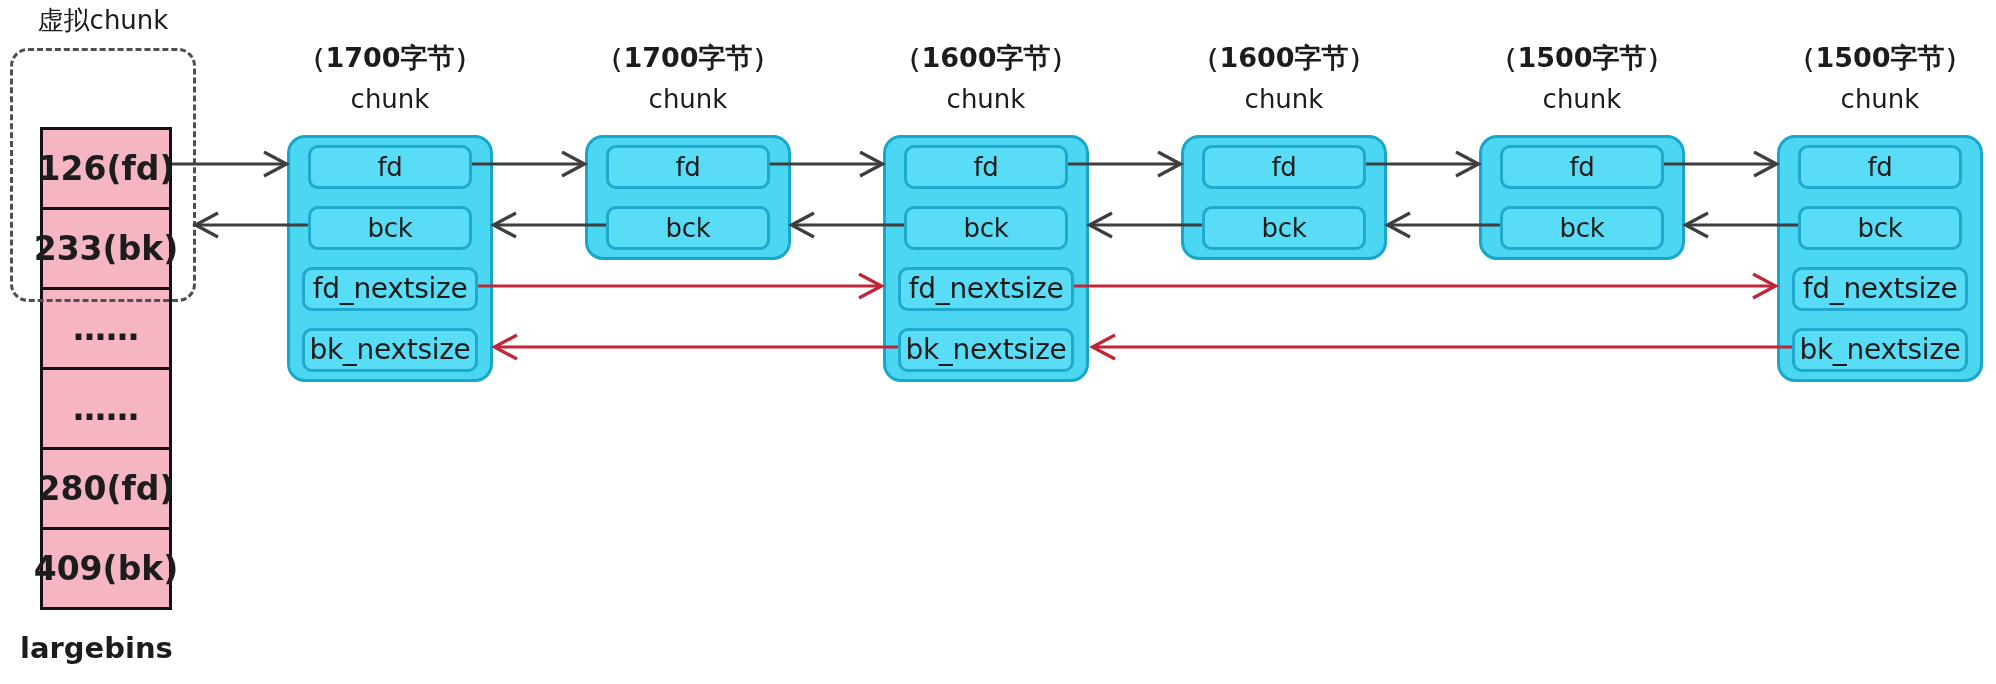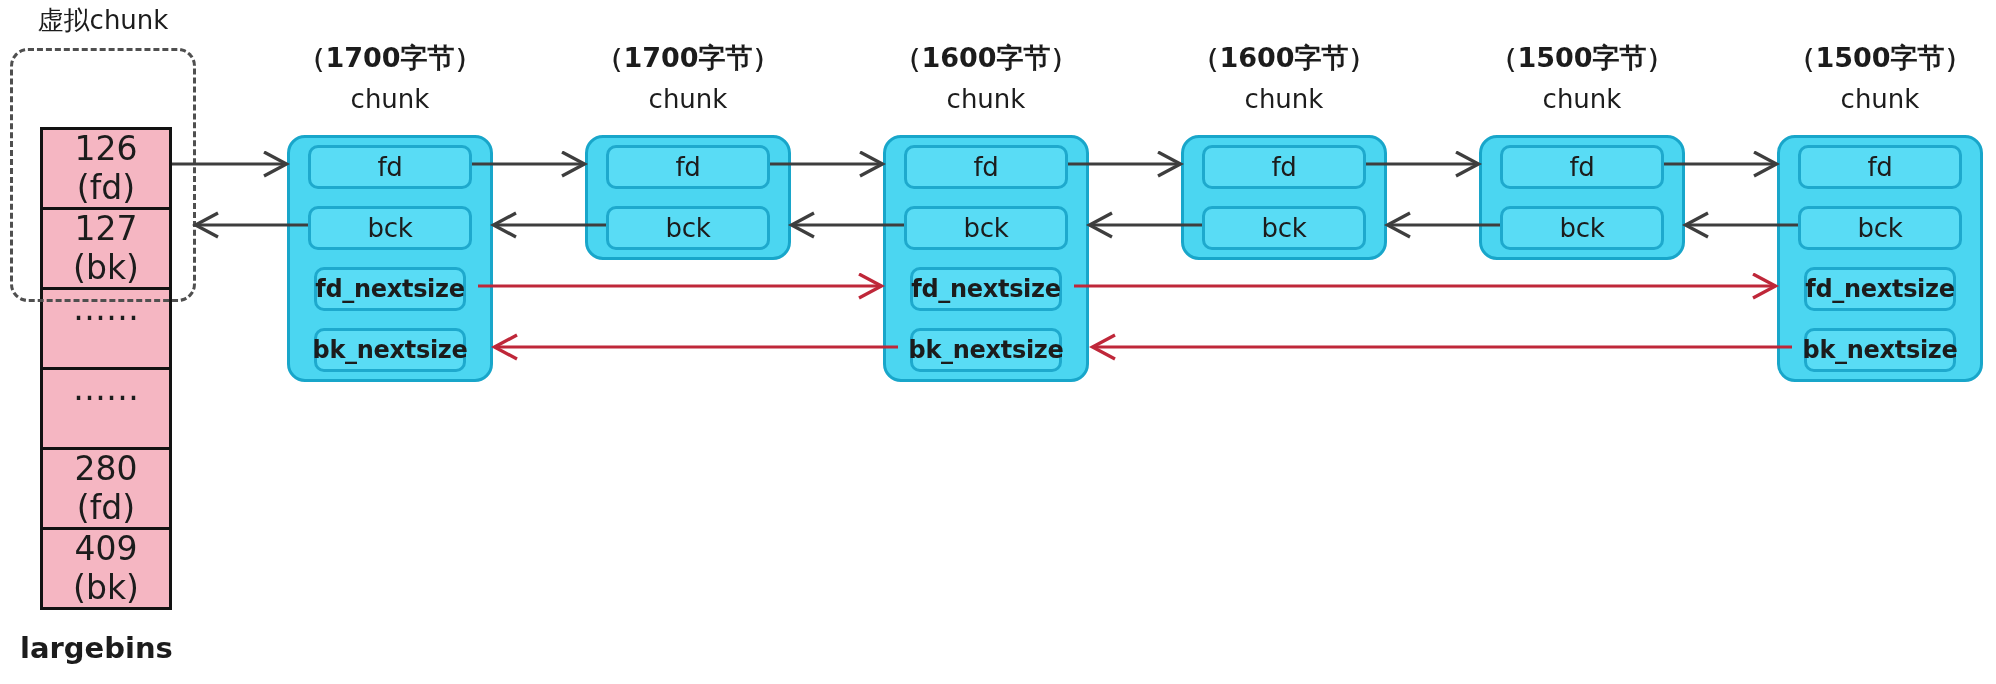--- a/index.html
+++ b/index.html
@@ -28,22 +28,22 @@
     font-size:26px;line-height:32px;
   }
   .dashed-box{
     position:absolute;left:10px;top:48px;width:186px;height:254px;
     border:3px dashed var(--dash-color);border-radius:18px;z-index:3;
   }
   .bin-array{position:absolute;left:40px;top:127px;width:132px;z-index:2;}
   .bin-cell{
     width:132px;height:83px;margin-top:-3px;background:var(--pink-fill);
     border:3px solid var(--cell-border);
-    display:flex;flex-direction:column;align-items:center;justify-content:space-between;
-    font-size:33px;line-height:38px;
+    display:flex;flex-direction:row;align-items:center;justify-content:center;
+    font-size:33px;line-height:38px;font-weight:bold;
   }
   .bin-cell:first-child{margin-top:0;}
   .bin-cell span:empty{display:none;}
   .largebins-label{
     position:absolute;left:20px;top:630px;width:172px;
     font-size:29px;font-weight:bold;line-height:36px;
   }
   
   .chunk-group{position:absolute;top:30px;width:206px;text-align:center;margin-top:8px;}
   .chunk-size{font-size:27px;font-weight:bold;line-height:40px;height:40px;}
@@ -52,21 +52,21 @@
     margin-top:15px;width:206px;background:var(--chunk-fill);
     border:3px solid var(--chunk-border);border-radius:18px;
     padding:7px 0;z-index:2;position:relative;
   }
   .field{
     width:164px;height:44px;margin:0 auto 17px auto;
     background:var(--field-fill);border:3px solid var(--field-border);border-radius:10px;
     font-size:26px;line-height:38px;display:flex;align-items:center;justify-content:center;
     letter-spacing:-0.3px;
   }
-  .field.wide{width:152px;font-size:24px;font-weight:bold;}
+  .field.wide{width:176px;font-size:28px;}
   .chunk-box .field:last-child{margin-bottom:0;}
   
   .arrows{position:absolute;left:0;top:0;z-index:6;pointer-events:none;}
   .lnd{stroke:var(--arrow-dark);stroke-width:3;}
   .lnr{stroke:var(--arrow-red);stroke-width:3;}
   #head-dark path{stroke:var(--arrow-dark);}
   #head-red path{stroke:var(--arrow-red);}
 </style>
 </head>
 <body>
@@ -75,21 +75,21 @@
 
   <div class="vchunk-title">虚拟chunk</div>
   <div class="dashed-box"></div>
 
   <div class="bin-array">
     <div class="bin-cell">
       <span>126</span>
       <span>(fd)</span>
     </div>
     <div class="bin-cell">
-      <span>127</span>
+      <span>233</span>
       <span>(bk)</span>
     </div>
     <div class="bin-cell">
       <span>……</span>
 
     </div>
     <div class="bin-cell">
       <span>……</span>
 
     </div>

